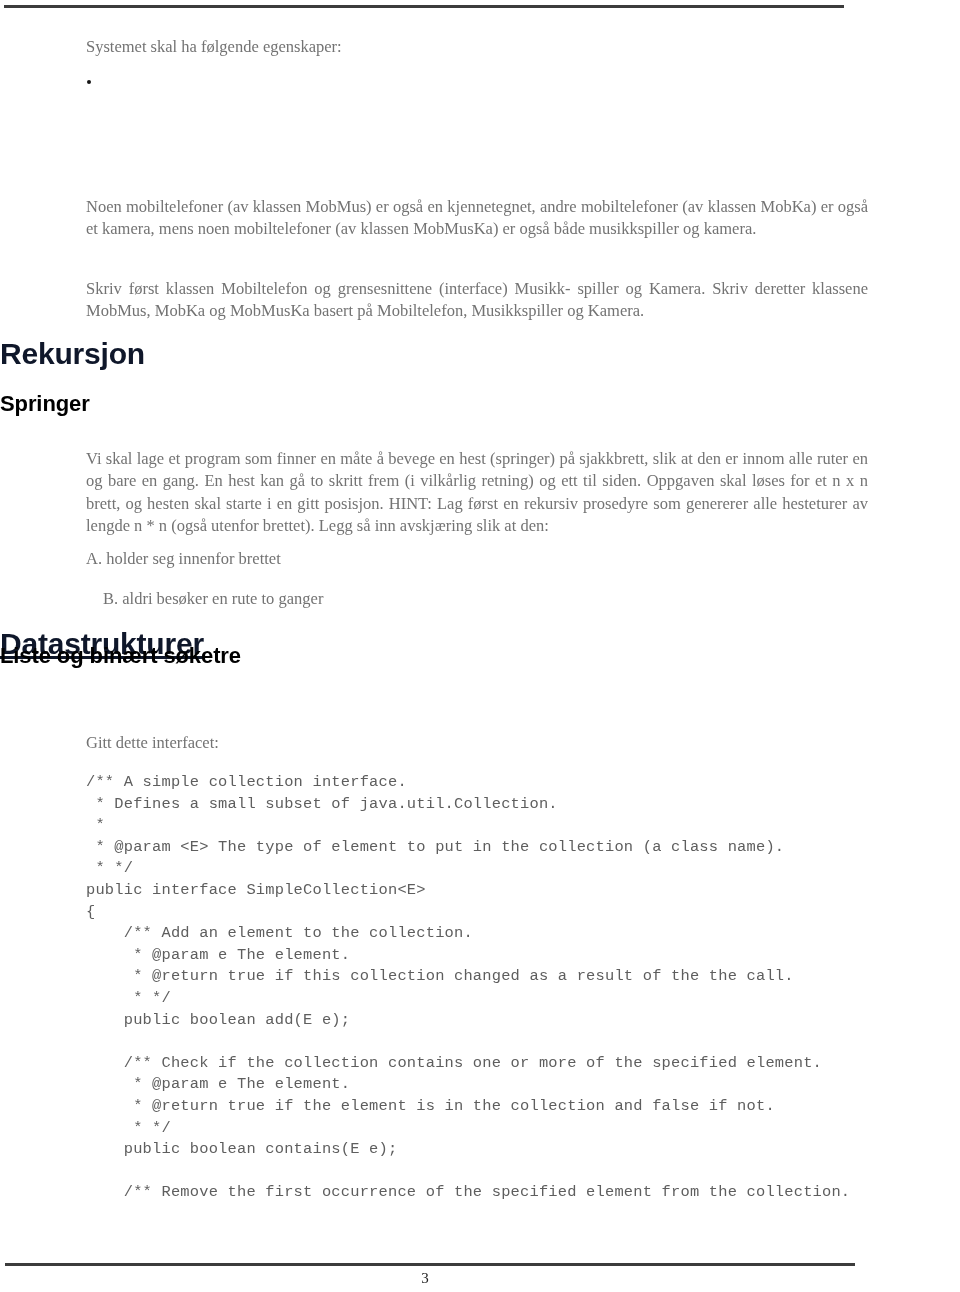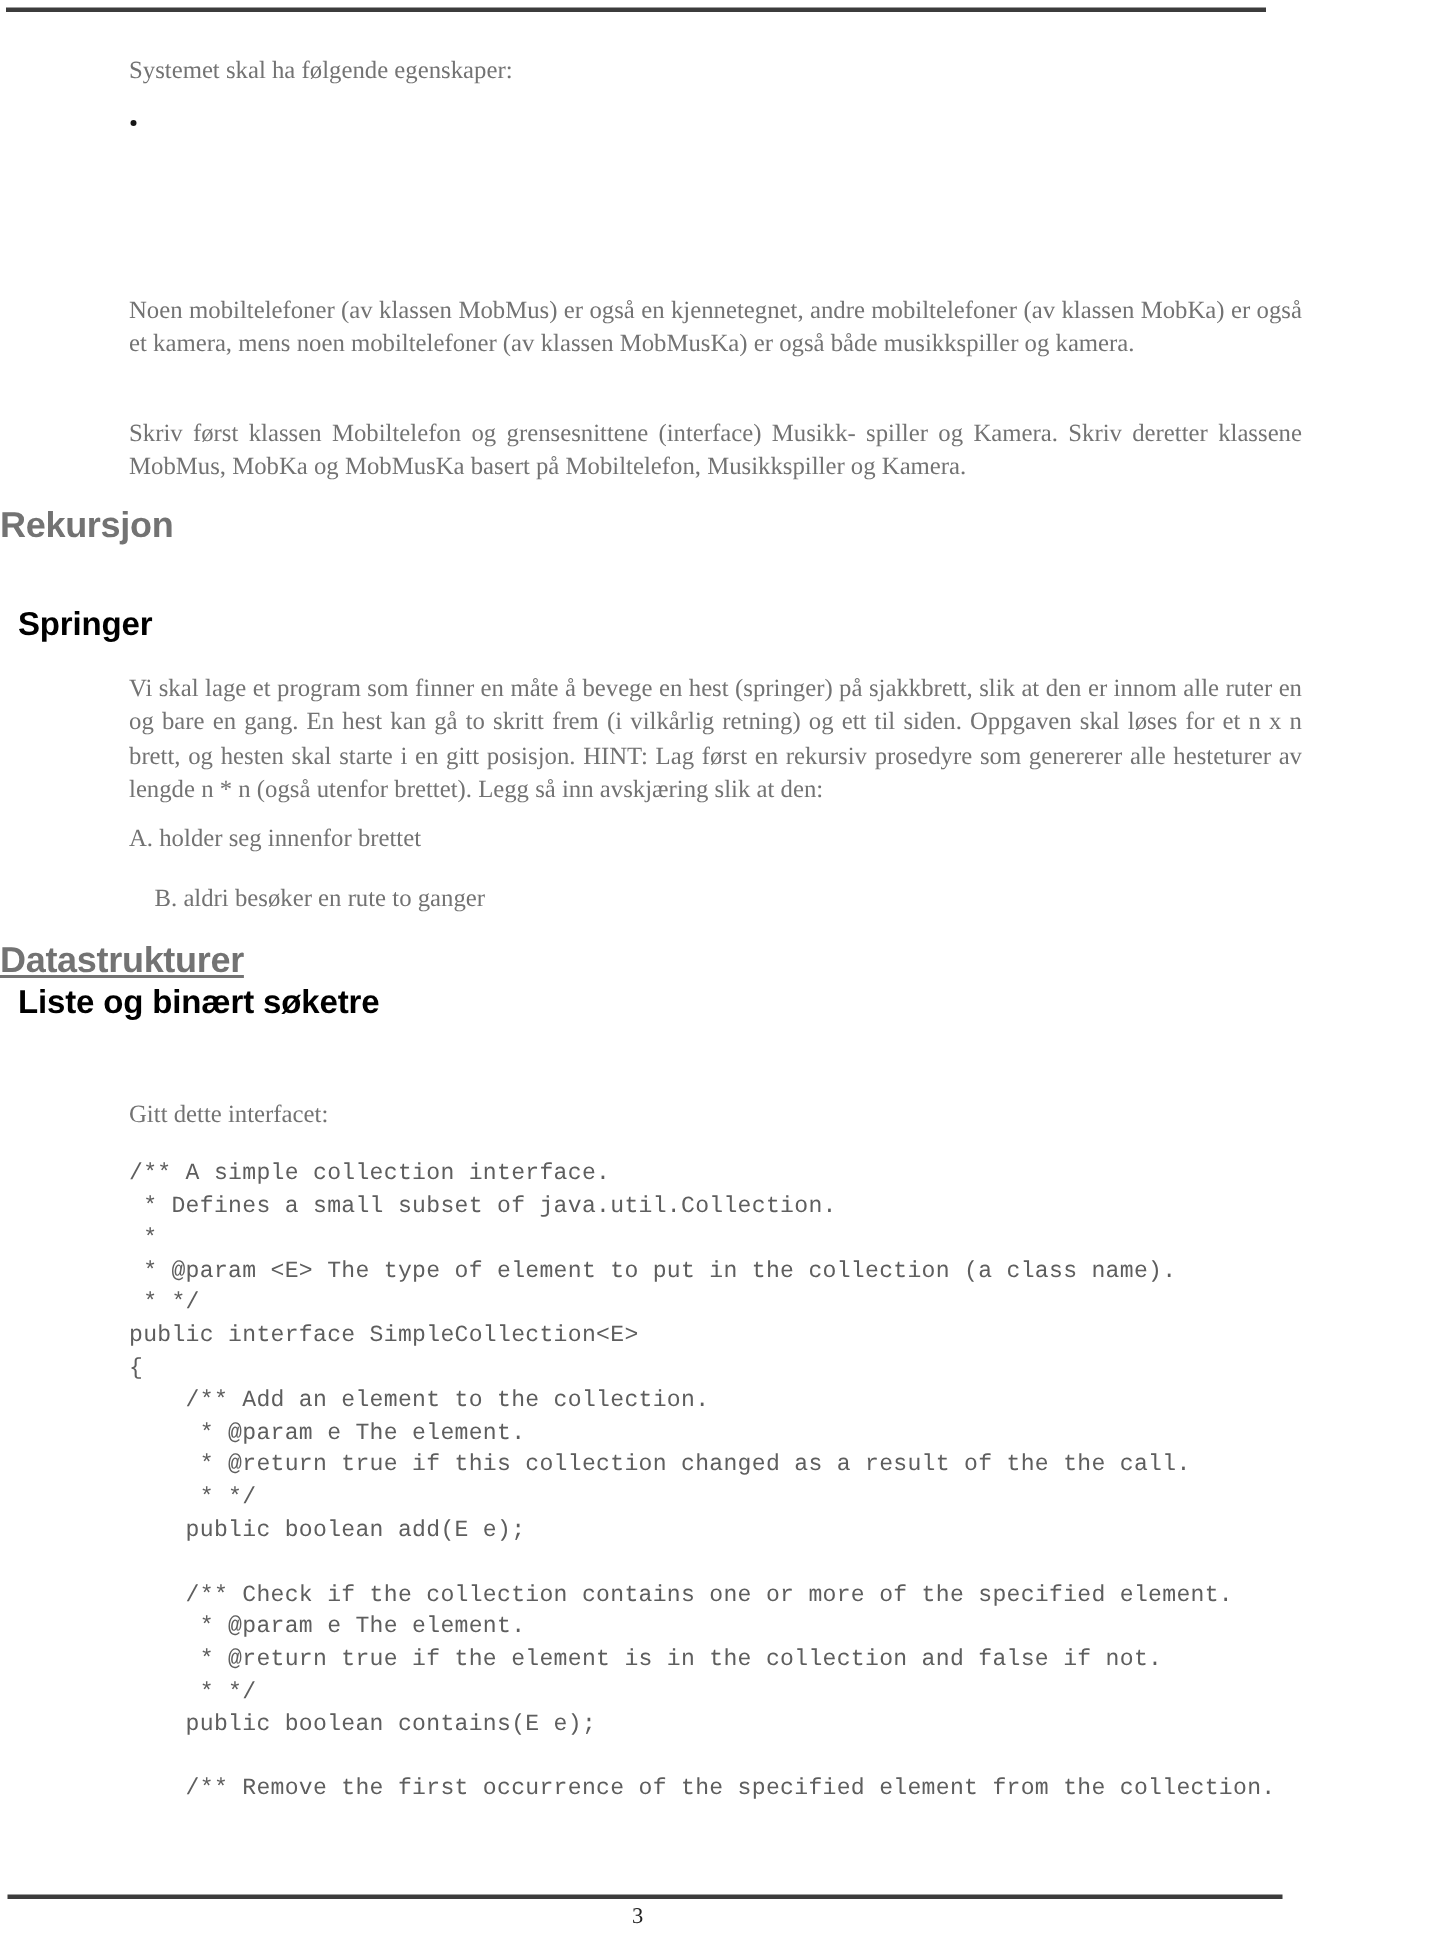--- a/index.html
+++ b/index.html
@@ -112,29 +112,29 @@
     width: 782px;
   }
 
   h1.doc-h1 {
     position: absolute;
     margin: 0;
     padding: 0;
     left: 0px;
     font-family: "Liberation Sans", "DejaVu Sans", sans-serif;
     font-weight: bold;
-    font-size: 24px;
+    font-size: 30px;
     line-height: 1.05;
-    color: #737373;
+    color: #0f172a;
     letter-spacing: -0.2px;
     text-align: right;
   }
   h2.doc-h2 {
     position: absolute;
-    margin: 12px;
+    margin: 0;
     padding: 0;
     left: 0px;
     font-family: "Liberation Sans", "DejaVu Sans", sans-serif;
     font-weight: bold;
     font-size: 22px;
     line-height: 1.05;
     color: #000000;
     letter-spacing: -0.1px;
   }
 

